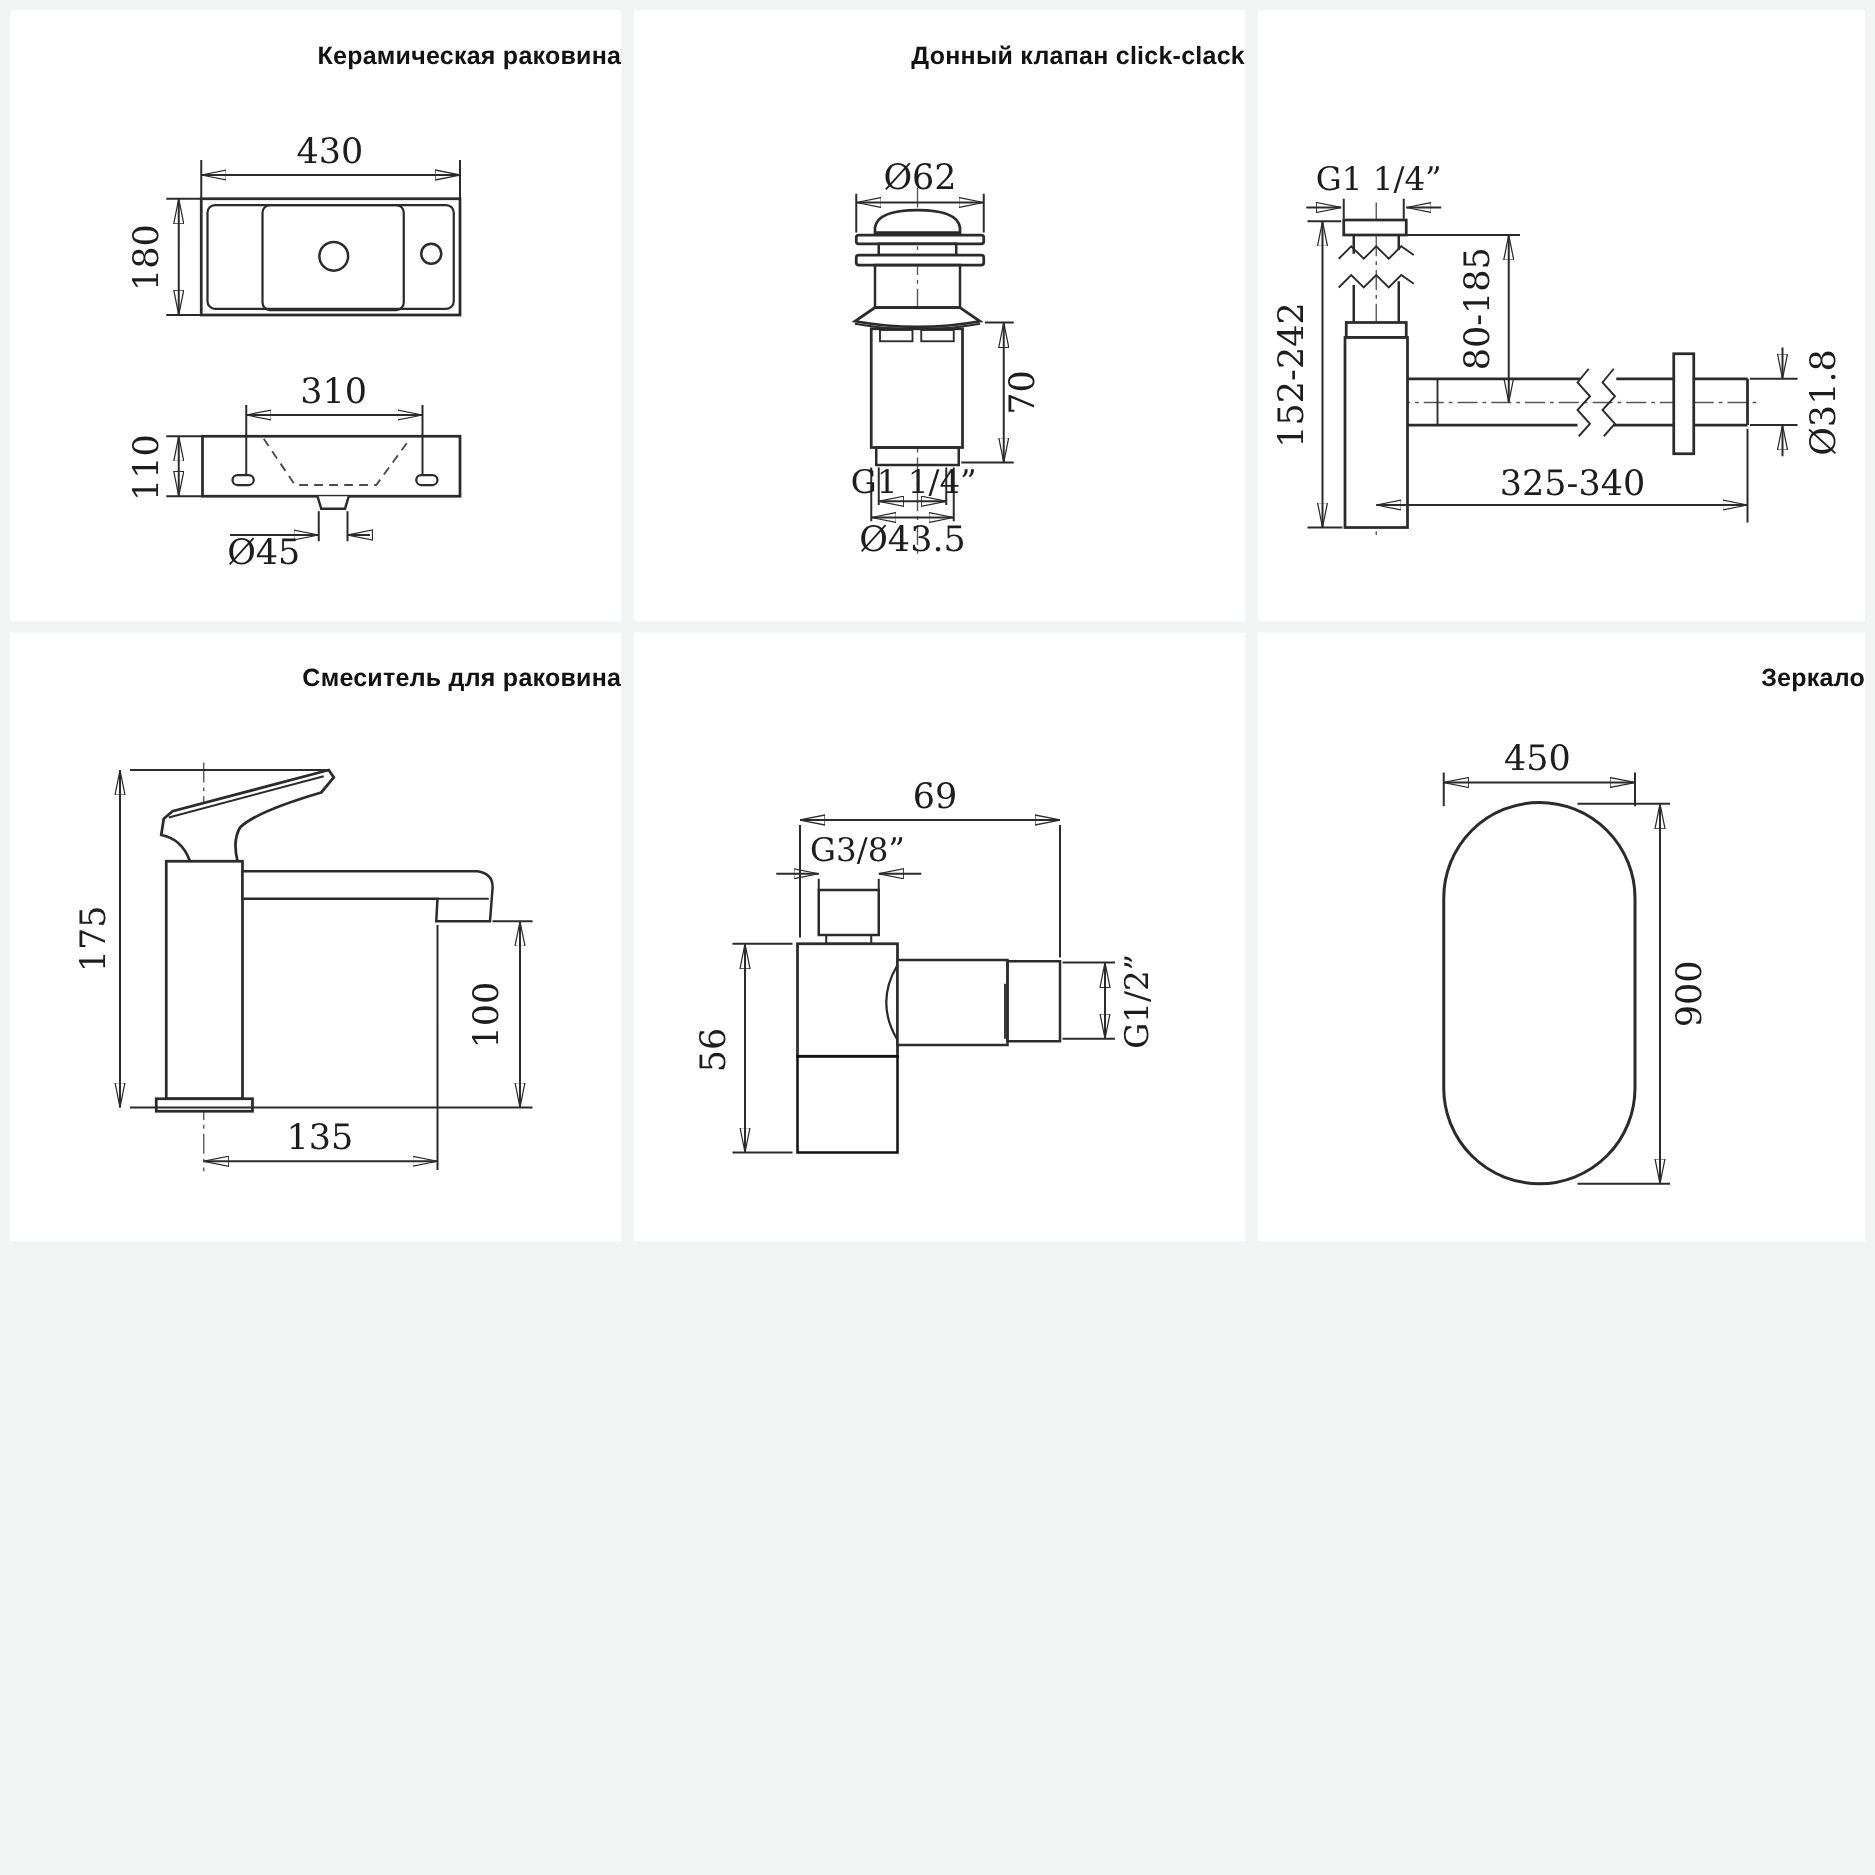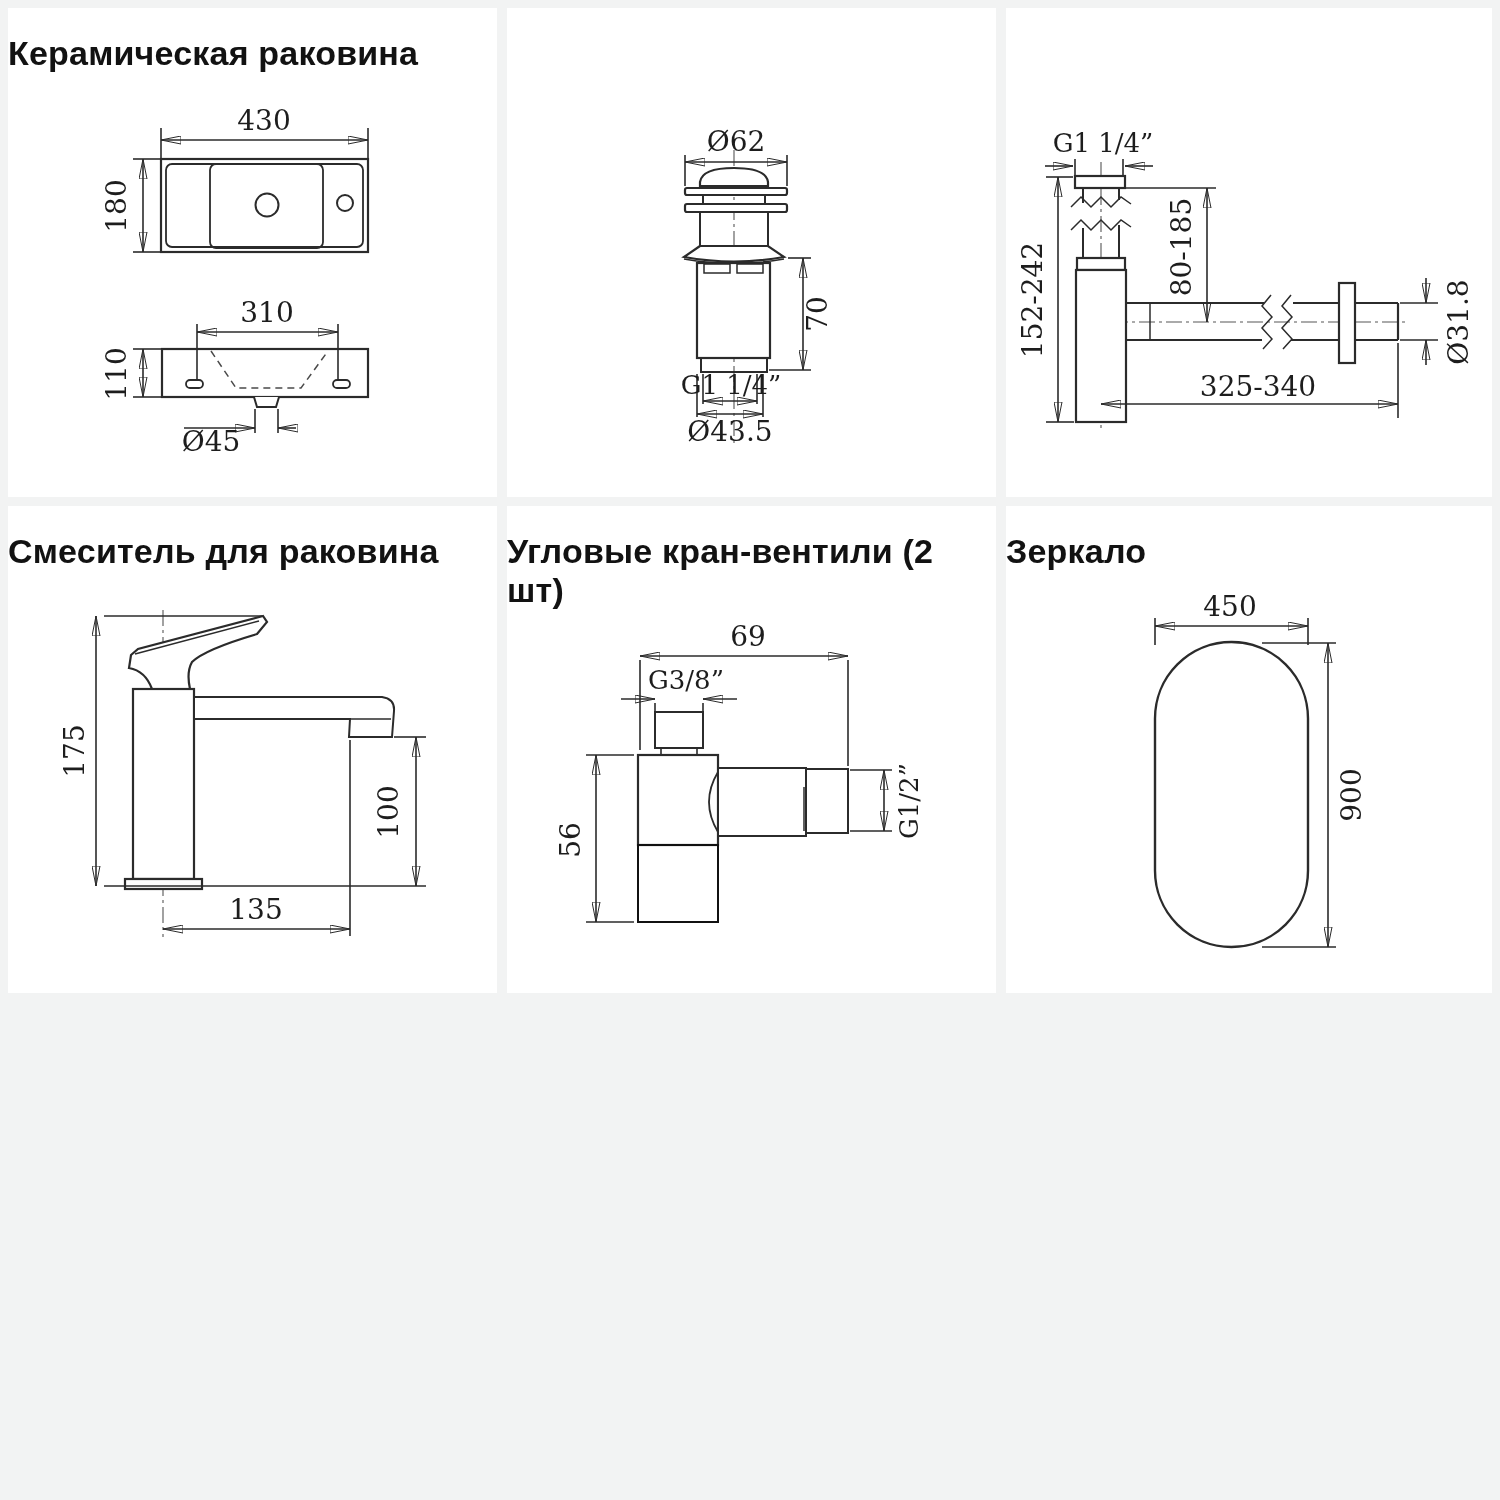--- a/index.html
+++ b/index.html
@@ -1,20 +1,20 @@
 <!DOCTYPE html>
 <html><head>
 <meta charset="utf-8">
 <style>
   html,body{margin:0;padding:0;background:#f2f3f3;}
   .canvas{position:relative;width:1500px;height:1500px;background:#f2f3f3;overflow:hidden;
           font-family:"Liberation Sans",sans-serif;}
   .cell{position:absolute;background:#ffffff;}
-  .title{position:absolute;top:26px;left:0;width:100%;margin:0;text-align:left;
-         font-size:34px;font-weight:700;color:#121212;letter-spacing:.2px;
+  .title{position:absolute;top:26px;left:0;width:100%;margin:0;text-align:right;
+         font-size:20px;font-weight:700;color:#121212;letter-spacing:.2px;
          font-family:"Liberation Sans",sans-serif;}
   .cell svg{position:absolute;left:0;top:0;width:100%;height:100%;display:block;}
   svg line,svg path,svg rect,svg polyline,svg circle{stroke:#2b2b2b;fill:none;stroke-linecap:butt;}
   .o{stroke-width:2.2;fill:#fff;}          
   .o1{stroke-width:1.8;fill:none;}
   .t{stroke-width:1.6;}                    
   .th{stroke-width:1.5;}
   .dsh{stroke-width:1.5;stroke-dasharray:7 5;stroke:#4a4a4a;}
   .cl{stroke-width:1.1;stroke-dasharray:16 4 3 4;stroke:#565656;}
   .z{stroke-width:1.5;}
@@ -78,20 +78,21 @@
         <line class="t" x1="255" y1="409" x2="255" y2="433"></line>
         <line class="t" x1="278" y1="409" x2="278" y2="433"></line>
         <line class="t" x1="184" y1="428" x2="255" y2="428" marker-end="url(#m1)"></line>
         <line class="t" x1="296" y1="428" x2="278" y2="428" marker-end="url(#m1)"></line>
         <text x="211" y="451" text-anchor="middle">Ø45</text>
       </g>
     </svg>
   </section>
 
   <section class="cell" style="left:507px;top:8px;width:489px;height:489px">
+    <h2 class="title">Донный клапан click-clack</h2>
     <svg viewBox="507 8 489 489">
       <defs>
         <marker id="m2" viewBox="0 0 20 9" markerWidth="20" markerHeight="9" refX="20" refY="4.5" orient="auto-start-reverse" markerUnits="userSpaceOnUse">
           <path d="M20,4.5 L0,0.5 L0,8.5 Z" fill="#2b2b2b" stroke="none"></path>
         </marker>
         <pattern id="p2" width="8" height="4.4" patternUnits="userSpaceOnUse">
           <line x1="0" y1="2.2" x2="8" y2="2.2" stroke="#2b2b2b" stroke-width="1.5"></line>
         </pattern>
       </defs>
 
@@ -234,21 +235,20 @@
       </g>
       <g>
         <line class="t" x1="350" y1="740" x2="350" y2="936"></line>
         <line class="t" x1="163" y1="929" x2="350" y2="929" marker-start="url(#m4)" marker-end="url(#m4)"></line>
         <text x="256" y="919" text-anchor="middle">135</text>
       </g>
     </svg>
   </section>
 
   <section class="cell" style="left:507px;top:506px;width:489px;height:487px">
-    <h2 class="title">Угловые кран-вентили (2 шт)</h2>
     <svg viewBox="507 506 489 487">
       <defs>
         <marker id="m5" viewBox="0 0 20 9" markerWidth="20" markerHeight="9" refX="20" refY="4.5" orient="auto-start-reverse" markerUnits="userSpaceOnUse">
           <path d="M20,4.5 L0,0.5 L0,8.5 Z" fill="#2b2b2b" stroke="none"></path>
         </marker>
         <pattern id="p5" width="4.4" height="8" patternUnits="userSpaceOnUse">
           <line x1="2.2" y1="0" x2="2.2" y2="8" stroke="#2b2b2b" stroke-width="1.5"></line>
         </pattern>
         <pattern id="p5k" width="6" height="6" patternUnits="userSpaceOnUse">
           <rect width="6" height="6" fill="#161616" stroke="none"></rect>

